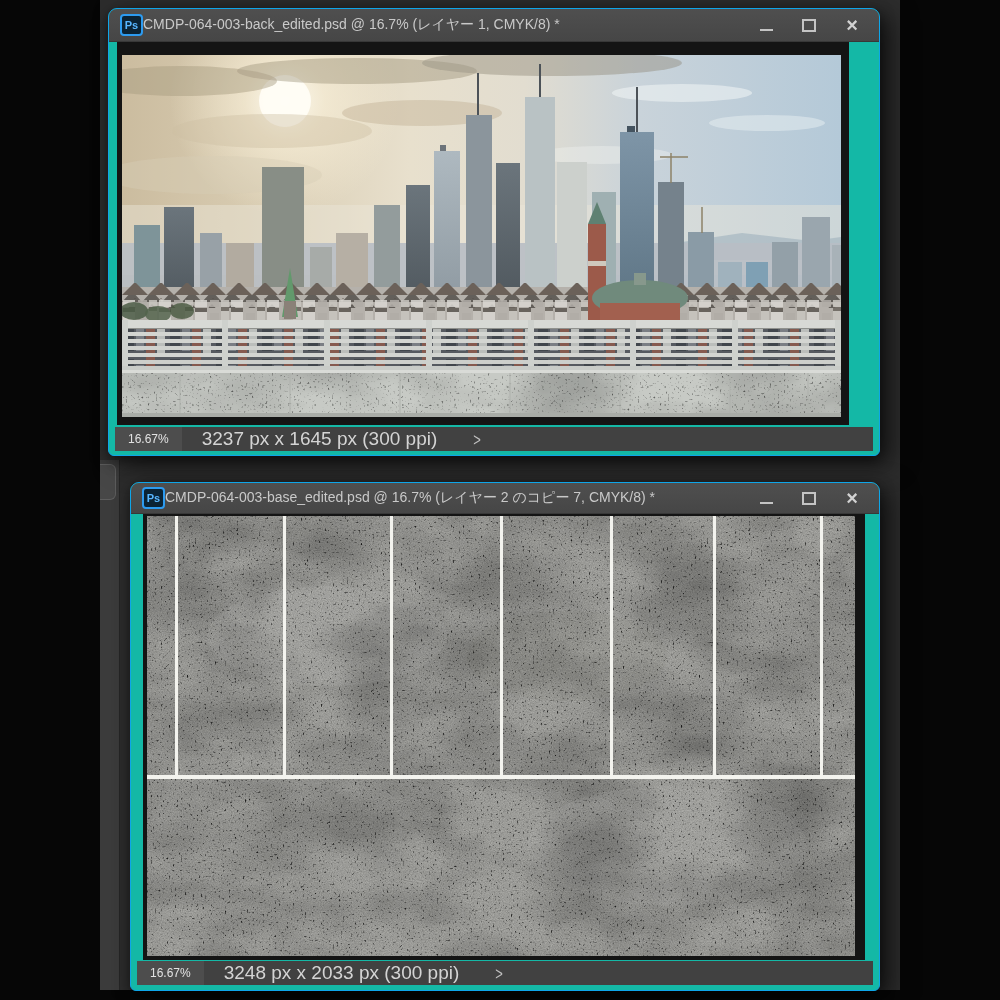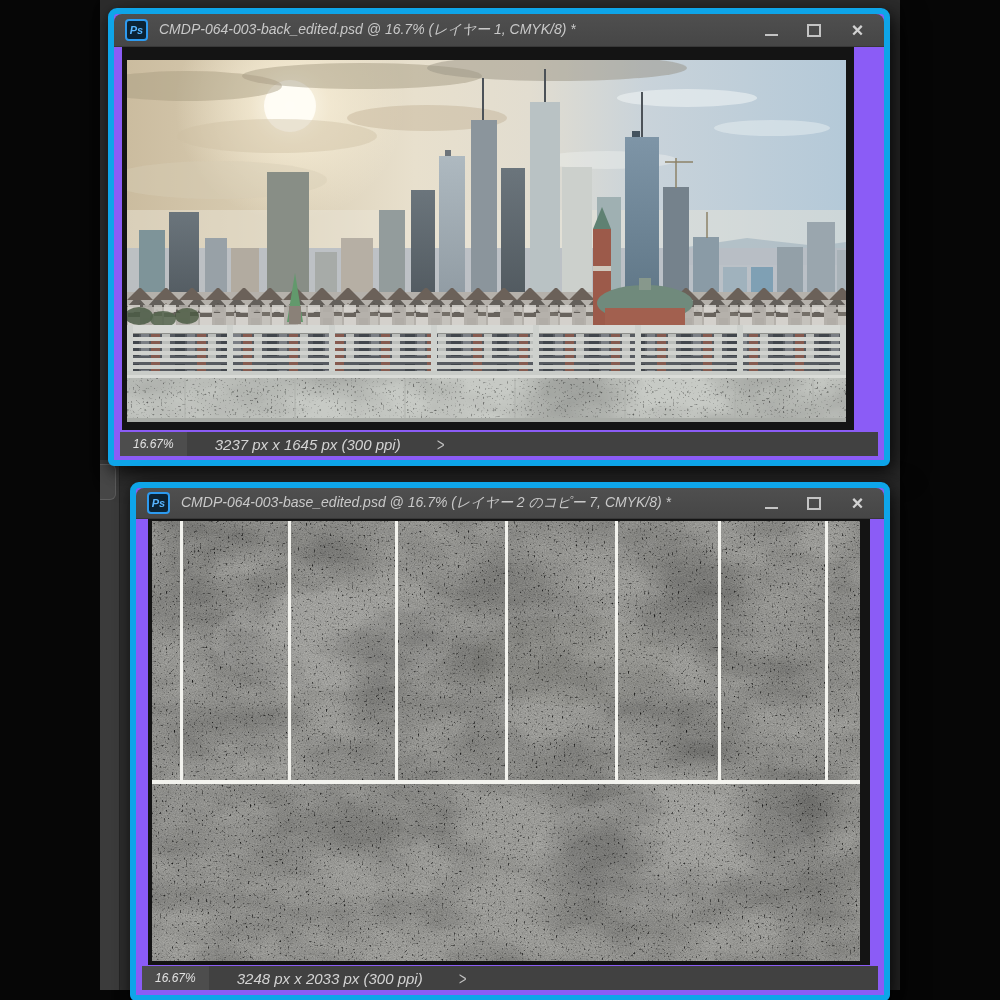--- a/index.html
+++ b/index.html
@@ -2,51 +2,51 @@
 <html><head>
 <meta charset="utf-8">
 <style>
   html,body{margin:0;padding:0;width:1000px;height:1000px;background:#060606;overflow:hidden;
     font-family:"Liberation Sans","DejaVu Sans",sans-serif;}
   .workspace{position:absolute;left:100px;top:0;width:800px;height:990px;background:#2d2d2d;}
   .behind-strip{position:absolute;left:100px;top:460px;width:19px;height:530px;background:#3b3b3b;
     border-right:1px solid #262626;}
   .behind-tab{position:absolute;left:100px;top:464px;width:15px;height:34px;background:#474747;
     border:1px solid #5d5d5d;border-left:none;border-radius:0 6px 6px 0;}
-  .window{position:absolute;background:#8b5cf6;border:6px solid #0ea5e9;
+  .window{position:absolute;background:#14b8a6;border:1px solid #0ea5e9;
     border-radius:9px 9px 6px 6px;
-    box-shadow:12px 8px 26px rgba(0,0,0,.55),0 4px 14px rgba(0,0,0,.5);font-style:italic;}
+    box-shadow:12px 8px 26px rgba(0,0,0,.55),0 4px 14px rgba(0,0,0,.5);}
   .w1{left:108px;top:8px;width:770px;height:446px;}
   .w2{left:130px;top:482px;width:748px;height:507px;}
   .titlebar{position:absolute;left:0;top:0;right:0;height:33px;display:flex;align-items:center;
     padding:0 8px 0 11px;box-sizing:border-box;background:linear-gradient(#4f4f4f,#464646);
     border-radius:8px 8px 0 0;border-bottom:1px solid #383838;}
   .w2 .titlebar{height:31px;}
   .ps-badge{width:19px;height:18px;flex:0 0 auto;border:2px solid #2d9bf0;border-radius:4px;
     background:#0b2334;color:#58b6ff;font-size:11px;font-weight:bold;display:flex;
     align-items:center;justify-content:center;letter-spacing:0;}
-  .win-title{color:#c9c9c9;font-size:14px;margin-left:11px;white-space:nowrap;overflow:hidden;flex:1;}
+  .win-title{color:#c9c9c9;font-size:14px;white-space:nowrap;overflow:hidden;flex:1;}
   .win-buttons{display:flex;gap:5px;margin-left:8px;}
   .wbtn{width:38px;height:24px;display:flex;align-items:center;justify-content:center;cursor:default;}
   .glyph-min{width:13px;height:2px;background:#c4c4c4;margin-top:9px;}
   .glyph-max{width:10px;height:9px;border:2px solid #c4c4c4;}
   .wbtn.close{color:#d2d2d2;font-size:20px;font-weight:bold;line-height:20px;}
   .canvas-area{position:absolute;background:#141414;overflow:hidden;}
   .w1 .canvas-area{left:8px;top:33px;width:732px;height:383px;}
   .w2 .canvas-area{left:12px;top:31px;width:722px;height:446px;}
   .doc-image{position:absolute;line-height:0;}
   .w1 .doc-image{left:5px;top:13px;width:719px;height:362px;}
   .w2 .doc-image{left:4px;top:2px;width:708px;height:440px;}
   .statusbar{position:absolute;left:6px;right:6px;height:24px;background:#414141;
     display:flex;align-items:center;}
   .w1 .statusbar{bottom:4px;}
   .w2 .statusbar{bottom:5px;}
   .zoombox{background:#4d4d4d;height:24px;line-height:24px;padding:0 13px;color:#e2e2e2;
     font-size:12px;}
-  .docinfo{margin-left:28px;color:#d4d4d4;font-size:15px;text-align:center;}
+  .docinfo{margin-left:20px;color:#d4d4d4;font-size:19px;text-align:center;}
   .chev{margin-left:36px;color:#c2c2c2;font-size:13px;transform:scaleY(1.35);}
 </style>
 </head>
 <body>
 
 <svg width="0" height="0" style="position:absolute">
   <defs>
     <filter id="f-speck" x="0" y="0" width="100%" height="100%">
       <feTurbulence type="fractalNoise" baseFrequency="0.5" numOctaves="2" seed="11" result="n"></feTurbulence>
       <feColorMatrix in="n" type="matrix" values="0 0 0 0 0  0 0 0 0 0  0 0 0 0 0  2 2 2 0 -3.4"></feColorMatrix>

